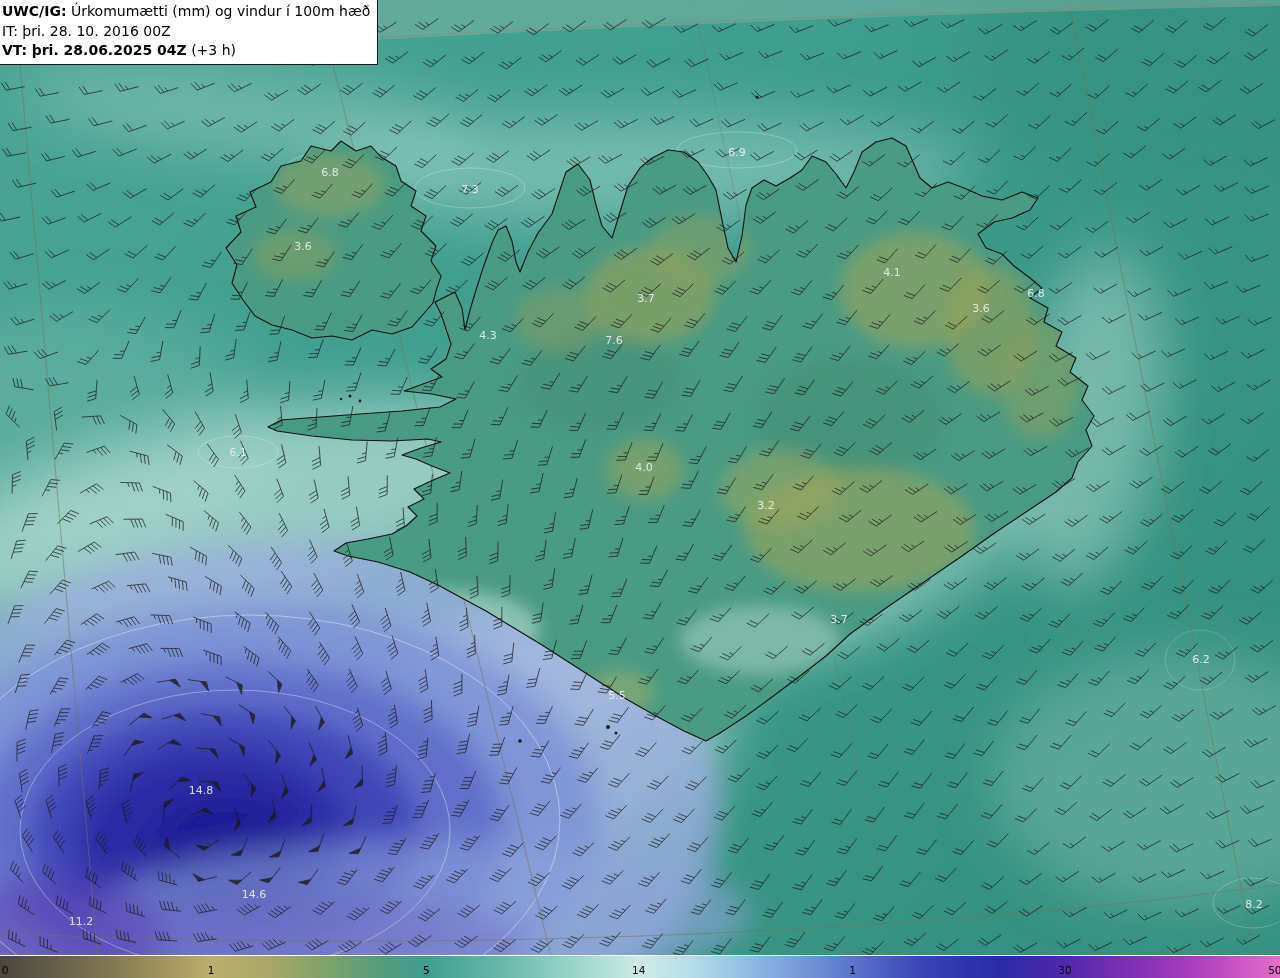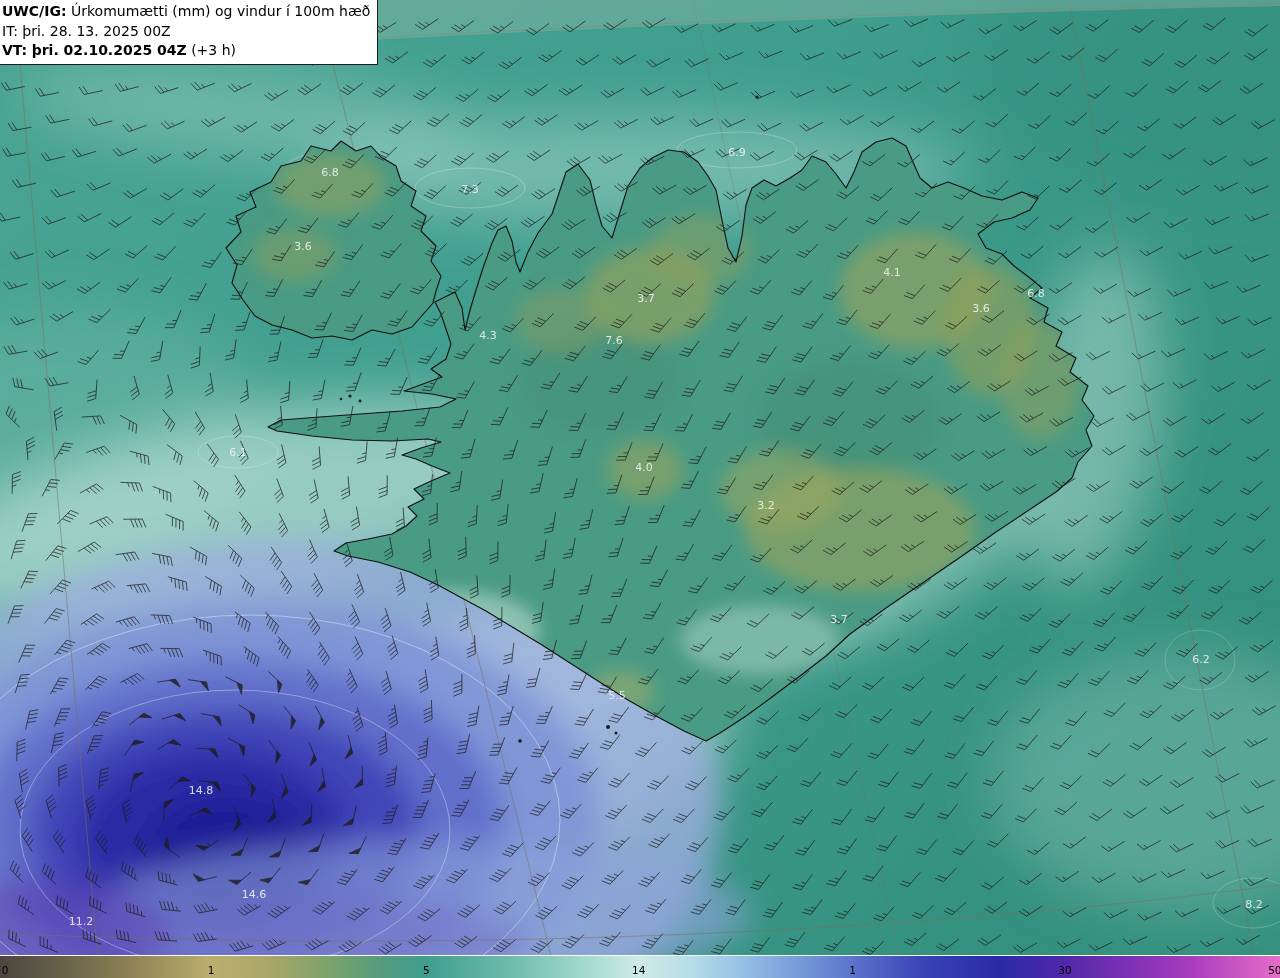--- a/index.html
+++ b/index.html
@@ -1138,22 +1138,22 @@
         <text class="vlab" x="1201" y="663">6.2</text>
         <text class="vlab" x="201" y="794">14.8</text>
         <text class="vlab" x="254" y="898">14.6</text>
         <text class="vlab" x="81" y="925">11.2</text>
         <text class="vlab" x="1254" y="908">8.2</text>
       </g>
   </svg>
 
   <div class="header-box">
     <div><span class="b">UWC/IG:</span> <span>Úrkomumætti (mm) og vindur í 100m hæð</span></div>
-    <div><span>IT:</span> <span>þri. 28. 13. 2025 00Z</span></div>
-    <div><span class="b">VT:</span> <span class="b">þri. 02.10.2025 04Z</span> <span>(+3 h)</span></div>
+    <div><span>IT:</span> <span>þri. 28. 10. 2016 00Z</span></div>
+    <div><span class="b">VT:</span> <span class="b">þri. 28.06.2025 04Z</span> <span>(+3 h)</span></div>
   </div>
 
   <div class="colorbar">
     <div class="cb-grad" id="cb-grad" style="background: linear-gradient(to right, rgb(74, 70, 62) 0%, rgb(92, 87, 71) 3%, rgb(125, 116, 80) 8%, rgb(163, 150, 94) 13%, rgb(188, 174, 110) 16.5%, rgb(169, 167, 104) 21%, rgb(121, 162, 108) 26%, rgb(83, 155, 127) 30%, rgb(63, 158, 142) 33.3%, rgb(111, 188, 174) 40%, rgb(166, 219, 209) 46%, rgb(207, 234, 229) 50%, rgb(182, 221, 232) 54%, rgb(149, 192, 228) 58%, rgb(122, 158, 218) 62%, rgb(91, 116, 204) 66.6%, rgb(58, 68, 182) 72%, rgb(42, 42, 166) 78%, rgb(81, 40, 170) 83.3%, rgb(124, 48, 180) 88%, rgb(168, 60, 190) 93%, rgb(229, 110, 200) 100%);"></div>
     <div class="cb-ticks" id="cb-ticks">
         <div class="cb-tick" style="left: 0.4%;">0</div>
         <div class="cb-tick" style="left: 16.5%;">1</div>
         <div class="cb-tick" style="left: 33.3%;">5</div>
         <div class="cb-tick" style="left: 49.9%;">14</div>
         <div class="cb-tick" style="left: 66.6%;">1</div>

